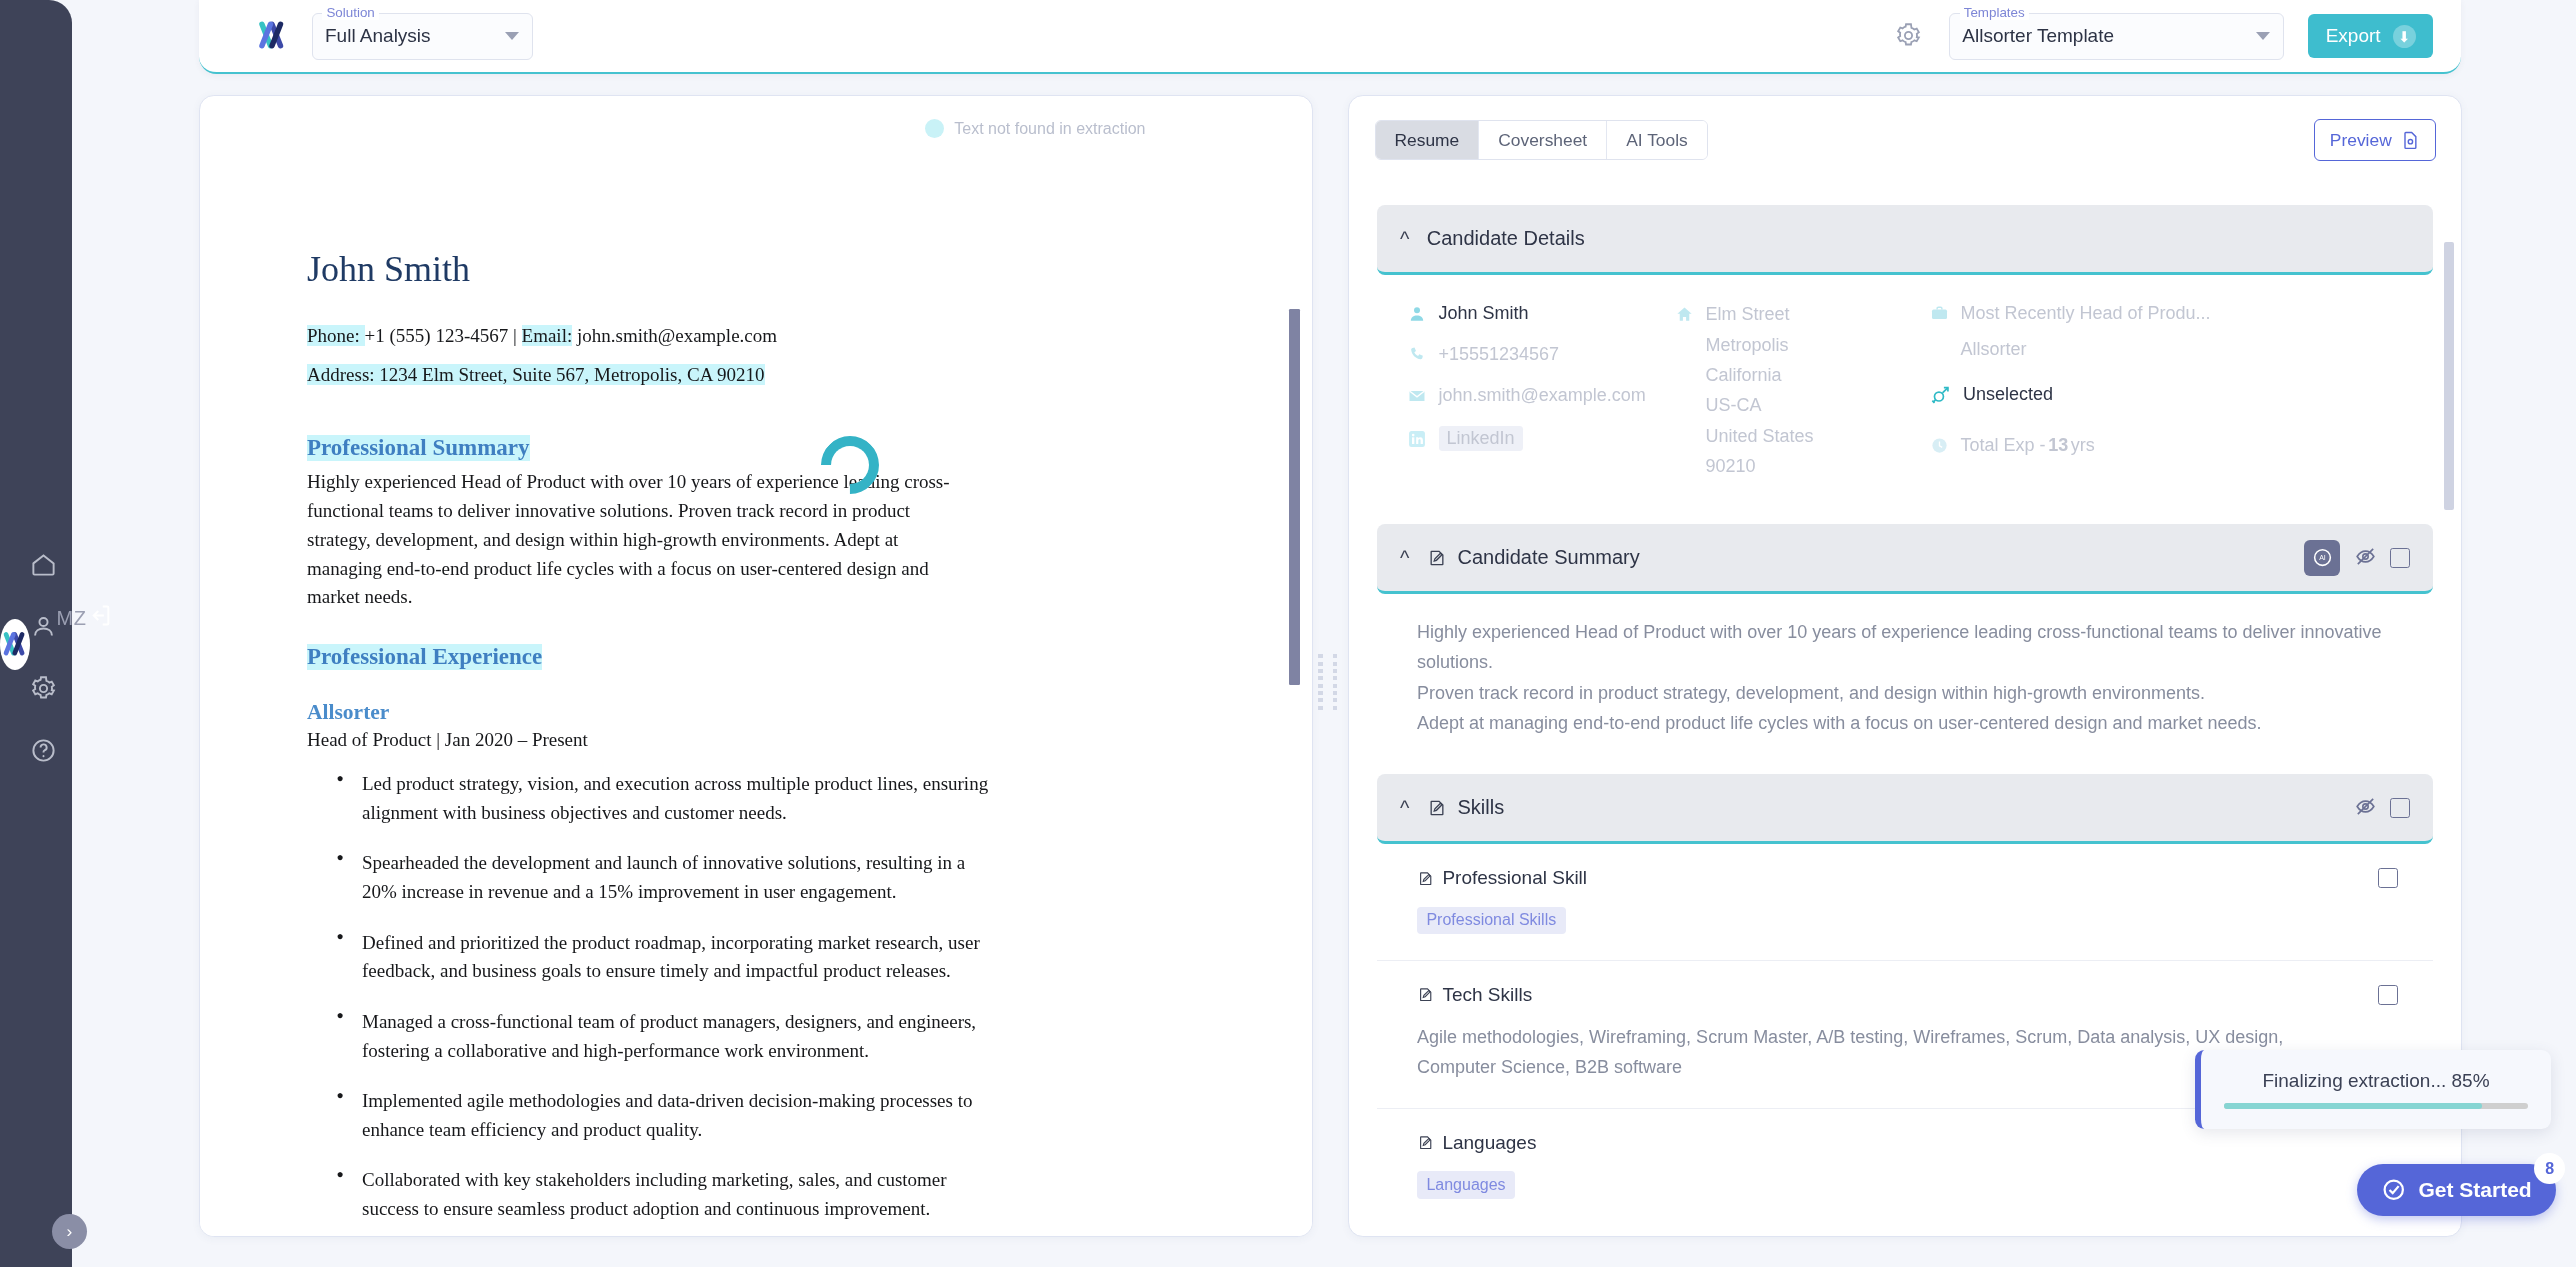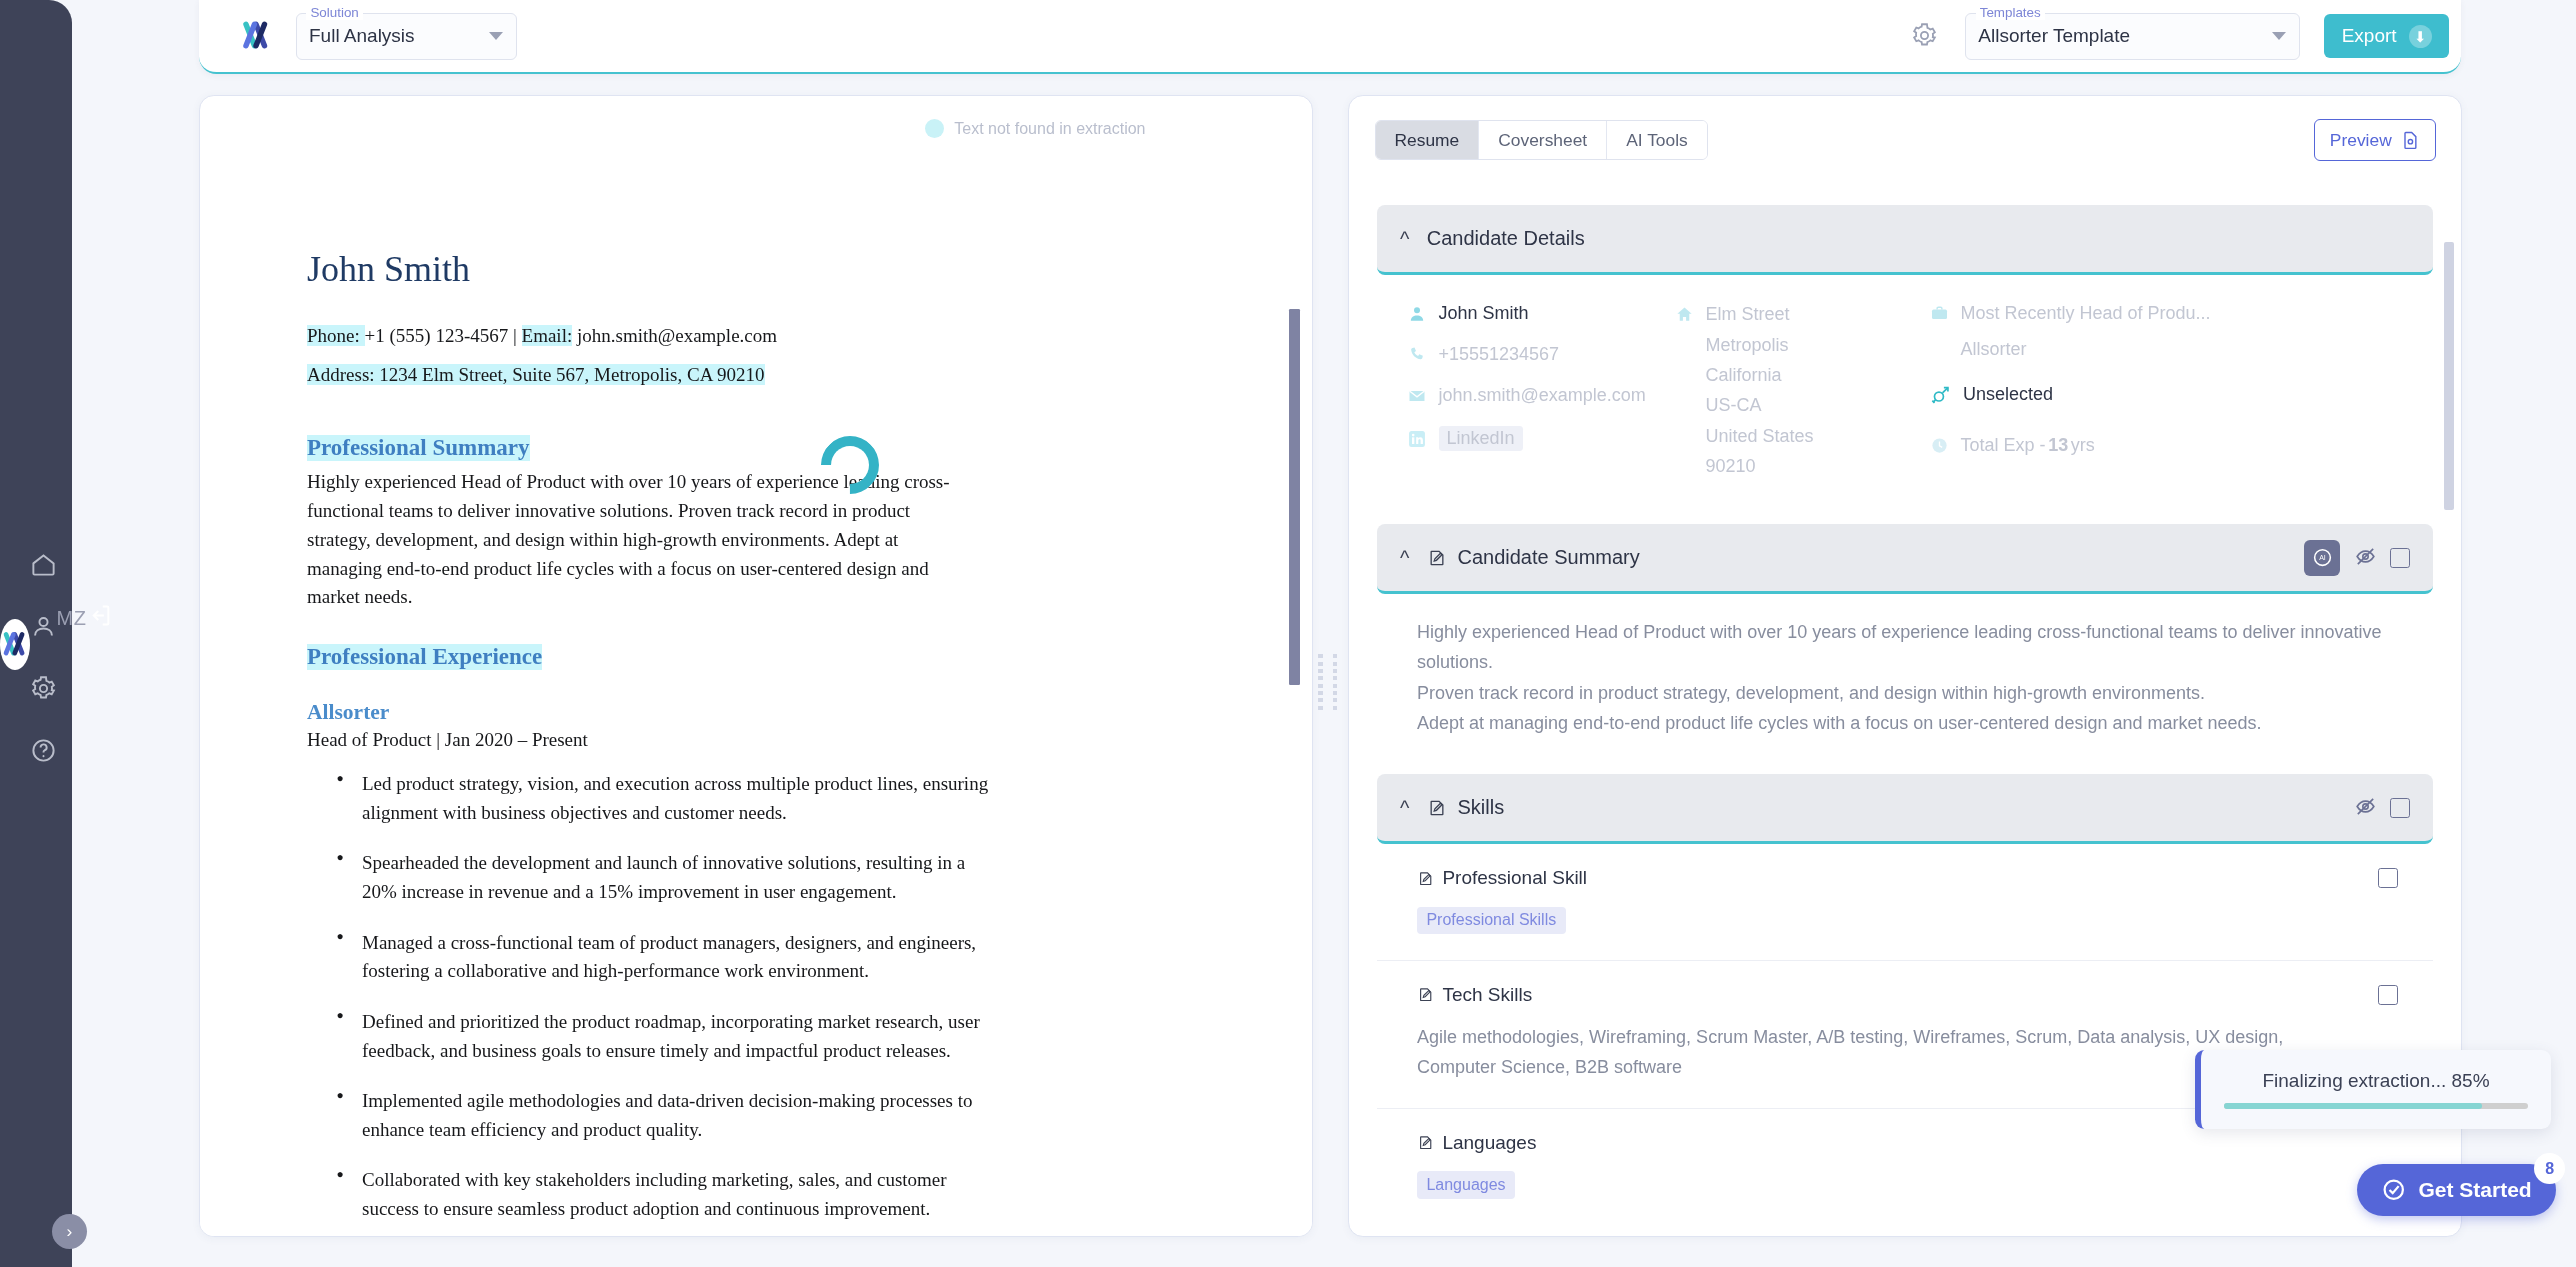--- a/index.html
+++ b/index.html
@@ -32,21 +32,21 @@
     position: absolute; left: 52px; top: 1214px; width: 35px; height: 35px;
     border-radius: 50%; background: #8a8ea6; display: flex; align-items: center;
     justify-content: center; color: #fff; font-size: 17.4px; z-index: 40;
   }
 
   
   #topbar {
     position: absolute; left: 199px; top: 0; width: 2262px; height: 74px;
     background: #ffffff; border-bottom: 2.7px solid #45c2cf;
     border-bottom-left-radius: 17.4px; border-bottom-right-radius: 17.4px;
-    display: flex; align-items: center; padding: 0 12px;
+    display: flex; align-items: center; padding: 0 28px;
     box-shadow: 0 1.3px 6px rgba(60,70,110,.06);
   }
   .brand-mark { margin-left: 28px; margin-right: 23px; }
   .field {
     position: relative; width: 221px; height: 47px; border: 0.7px solid #dfe3ee;
     border-radius: 6px; background: #fbfcfe; display: flex; align-items: center;
     padding: 0 12px;
   }
   .field .flabel {
     position: absolute; top: -8.7px; left: 9.4px; background: #fff; padding: 0 4px;
@@ -336,22 +336,22 @@
       <div class="r-h2 hl">Professional Summary</div>
       <div class="r-body">Highly experienced Head of Product with over 10 years of experience leading cross-functional teams to deliver innovative solutions. Proven track record in product strategy, development, and design within high-growth environments. Adept at managing end-to-end product life cycles with a focus on user-centered design and market needs.</div>
 
       <div class="r-h2 hl">Professional Experience</div>
       <div class="r-h3">Allsorter</div>
       <div class="r-meta">Head of Product | Jan 2020   – Present</div>
 
       <ul>
         <li>Led product strategy, vision, and execution across multiple product lines, ensuring alignment with business objectives and customer needs.</li>
         <li>Spearheaded the development and launch of innovative solutions, resulting in a 20% increase in revenue and a 15% improvement in user engagement.</li>
+        <li>Defined and prioritized the product roadmap, incorporating market research, user feedback, and business goals to ensure timely and impactful product releases.</li>
         <li>Managed a cross-functional team of product managers, designers, and engineers, fostering a collaborative and high-performance work environment.</li>
-        <li>Defined and prioritized the product roadmap, incorporating market research, user feedback, and business goals to ensure timely and impactful product releases.</li>
         <li>Implemented agile methodologies and data-driven decision-making processes to enhance team efficiency and product quality.</li>
         <li>Collaborated with key stakeholders including marketing, sales, and customer success to ensure seamless product adoption and continuous improvement.</li>
         <li>Led efforts to improve user experience and design, resulting in a 25% reduction in</li>
       </ul>
 
       <div id="spinner"></div>
     </div>
     <div class="doc-scrollbar"></div>
   </div>
 </div>

